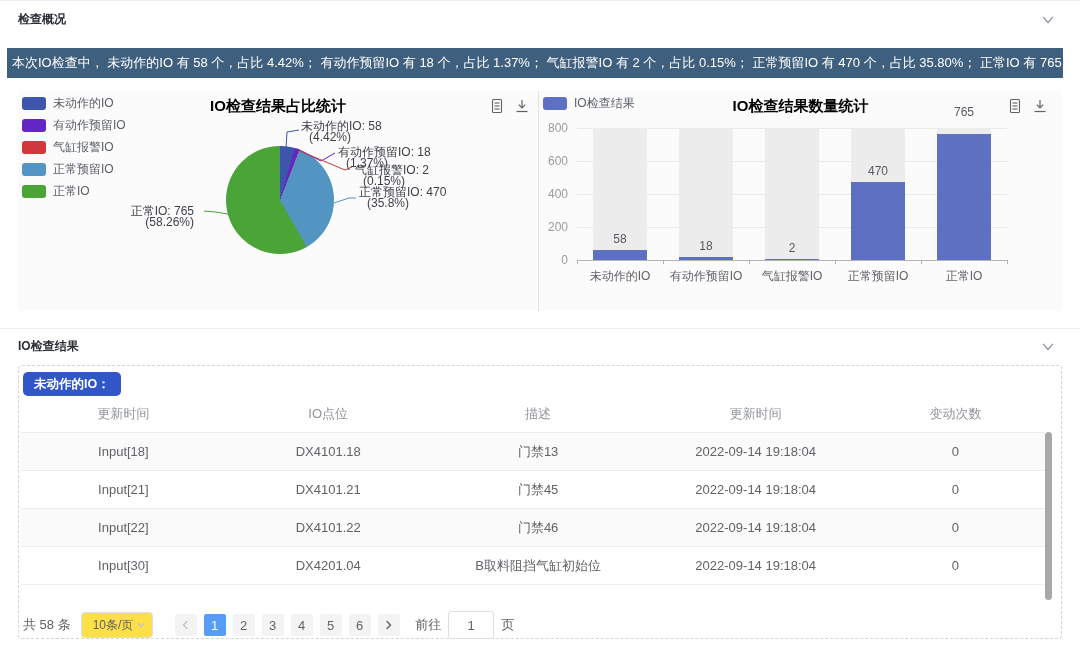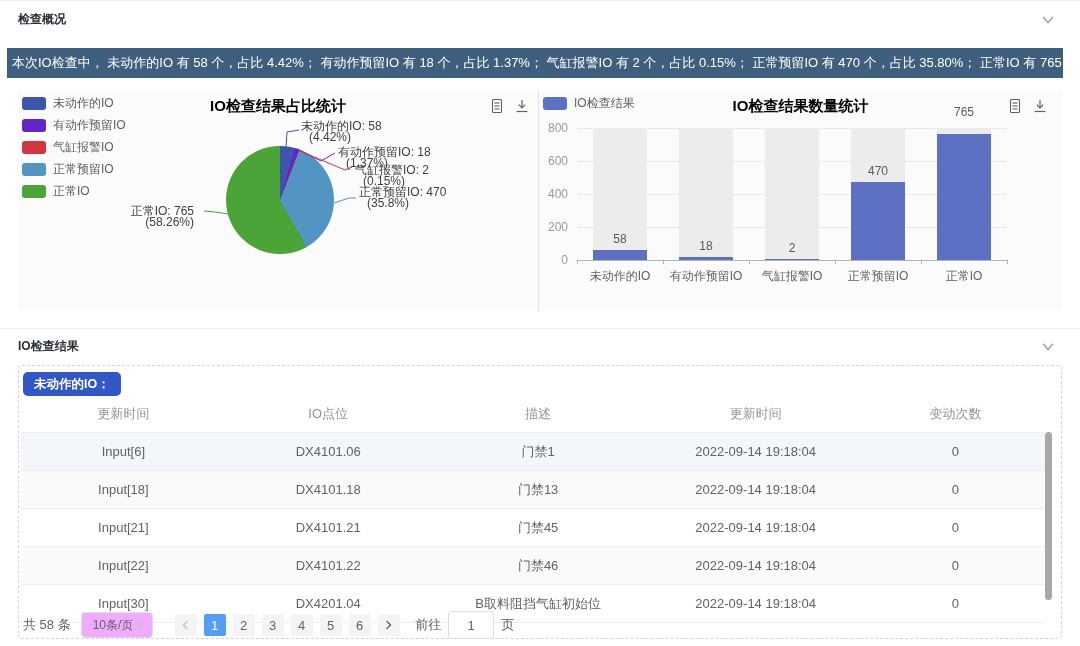--- a/index.html
+++ b/index.html
@@ -65,21 +65,21 @@
   tr.row-active td{background:#f3f6fb;}
   tr.row-stripe td{background:#fafafa;}
   .scroll-thumb{position:absolute;left:1026px;top:66px;width:7px;height:168px;background:#a8a8a8;border-radius:4px;cursor:pointer;}
 
   
   .pg{position:absolute;left:4px;top:245px;right:4px;height:28px;display:flex;align-items:center;
     font-size:13px;color:#606266;}
   .pg-total{margin-right:10px;}
   .pg-size{width:72px;height:26px;border:1px solid #dcdfe6;border-radius:4px;display:flex;align-items:center;
     box-sizing:border-box;padding:0 6px 0 11px;margin-right:22px;font-size:12px;color:#606266;cursor:pointer;
-    justify-content:space-between;background:#f0abfc;}
+    justify-content:space-between;background:#fde047;}
   .pgbtn{min-width:22px;height:22px;margin:0 3.5px;border-radius:2px;background:#f4f4f5;display:flex;
     align-items:center;justify-content:center;font-size:13px;color:#606266;cursor:pointer;user-select:none;}
   .pgbtn.active{background:#569df8;color:#fff;}
   .pgbtn.prev{color:#c0c4cc;margin-left:0;}
   .pg-goto{margin-left:12px;}
   .pg-input{width:40px;height:24px;border:1px solid #dcdfe6;border-radius:3px;text-align:center;font-size:13px;
     color:#606266;margin:0 7px;font-family:inherit;}
 </style>
 </head>
 <body>
@@ -254,27 +254,20 @@
       <thead>
           <tr id="res-thead-row">
             <th>更新时间</th>
             <th>IO点位</th>
             <th>描述</th>
             <th>更新时间</th>
             <th>变动次数</th>
           </tr>
         </thead>
       <tbody id="res-tbody">
-          <tr class="row-active">
-            <td>Input[6]</td>
-            <td>DX4101.06</td>
-            <td>门禁1</td>
-            <td>2022-09-14 19:18:04</td>
-            <td>0</td>
-          </tr>
           <tr class="row-stripe">
             <td>Input[18]</td>
             <td>DX4101.18</td>
             <td>门禁13</td>
             <td>2022-09-14 19:18:04</td>
             <td>0</td>
           </tr>
           <tr>
             <td>Input[21]</td>
             <td>DX4101.21</td>

